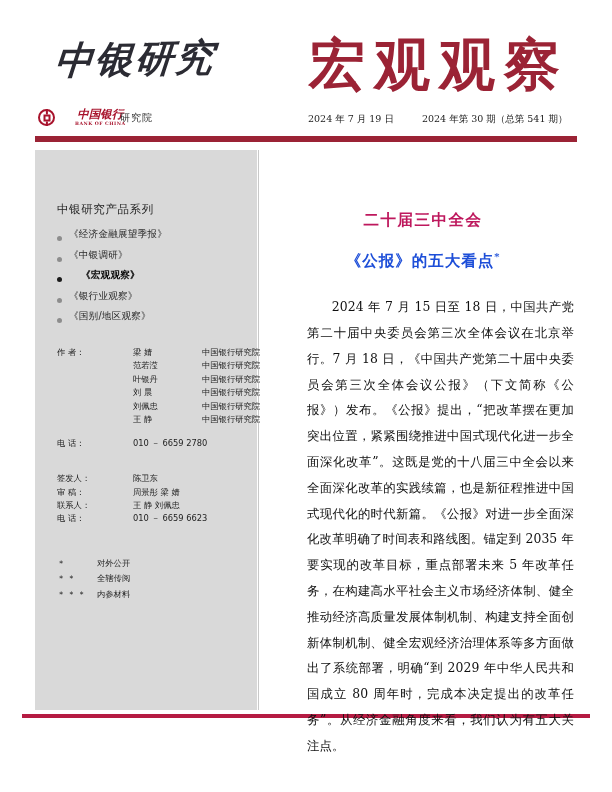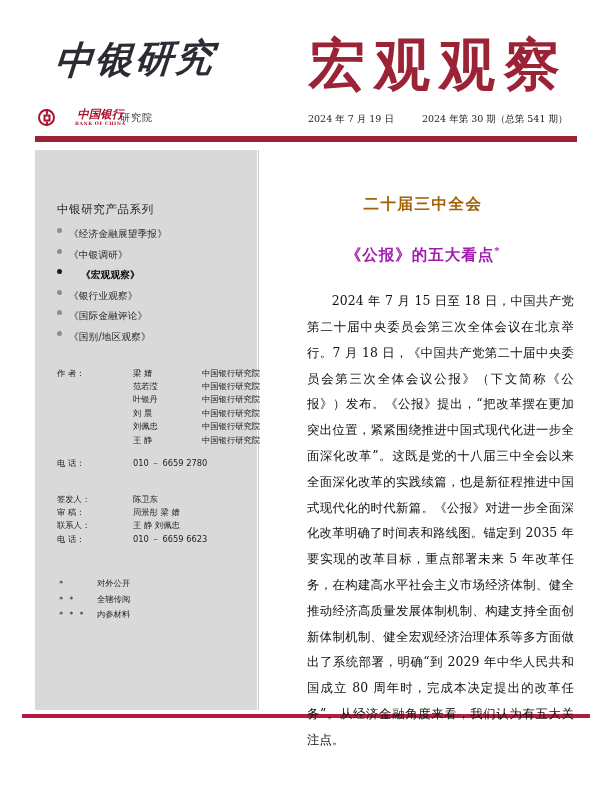--- a/index.html
+++ b/index.html
@@ -175,21 +175,21 @@
   }
   .sb-heading {
     font-size: 11.5px;
     color: #1f1f1f;
     letter-spacing: 0.6px;
     margin-bottom: 11px;
   }
   .sb-list { margin: 0; padding: 0; list-style: none; }
   .sb-item {
     display: flex;
-    align-items: flex-start;
+    align-items: flex-end;
     gap: 7px;
     font-size: 9.6px;
     color: #2a2a2a;
     margin-bottom: 7.5px;
     letter-spacing: 0.2px;
   }
   .sb-dot {
     width: 5px; height: 5px;
     border-radius: 50%;
     background: #8d8d8d;
@@ -237,32 +237,32 @@
     left: 272px;
     top: 150px;
     width: 302px;
     height: 560px;
     font-family: "DejaVu Serif", "Liberation Serif", serif;
   }
   .art-title {
     text-align: center;
     font-size: 15.5px;
     font-weight: 700;
-    color: #a16207;
+    color: #be185d;
     letter-spacing: 1.5px;
-    margin-top: 44px;
+    margin-top: 60px;
     white-space: nowrap;
   }
   .art-subtitle {
     text-align: center;
     font-size: 15.5px;
     font-weight: 700;
-    color: #a21caf;
+    color: #1d4ed8;
     letter-spacing: 1px;
-    margin-top: 30px;
+    margin-top: 20px;
     white-space: nowrap;
   }
   .art-subtitle .ast {
     font-size: 10px;
     vertical-align: super;
   }
   .art-body {
     margin-top: 22px;
     font-size: 12.4px;
     line-height: 2.08;
@@ -317,24 +317,20 @@
     <li class="sb-item active">
       <span class="sb-dot"></span>
       <span class="sb-label">《宏观观察》</span>
     </li>
     <li class="sb-item">
       <span class="sb-dot"></span>
       <span class="sb-label">《银行业观察》</span>
     </li>
     <li class="sb-item">
       <span class="sb-dot"></span>
-      <span class="sb-label">《国际金融评论》</span>
-    </li>
-    <li class="sb-item">
-      <span class="sb-dot"></span>
       <span class="sb-label">《国别/地区观察》</span>
     </li>
   </ul>
 
   <div class="meta-block">
     <div class="meta-row">
       <span class="meta-key">作  者：</span>
       <span class="meta-name">梁  婧</span>
       <span class="meta-val">中国银行研究院</span>
     </div>

